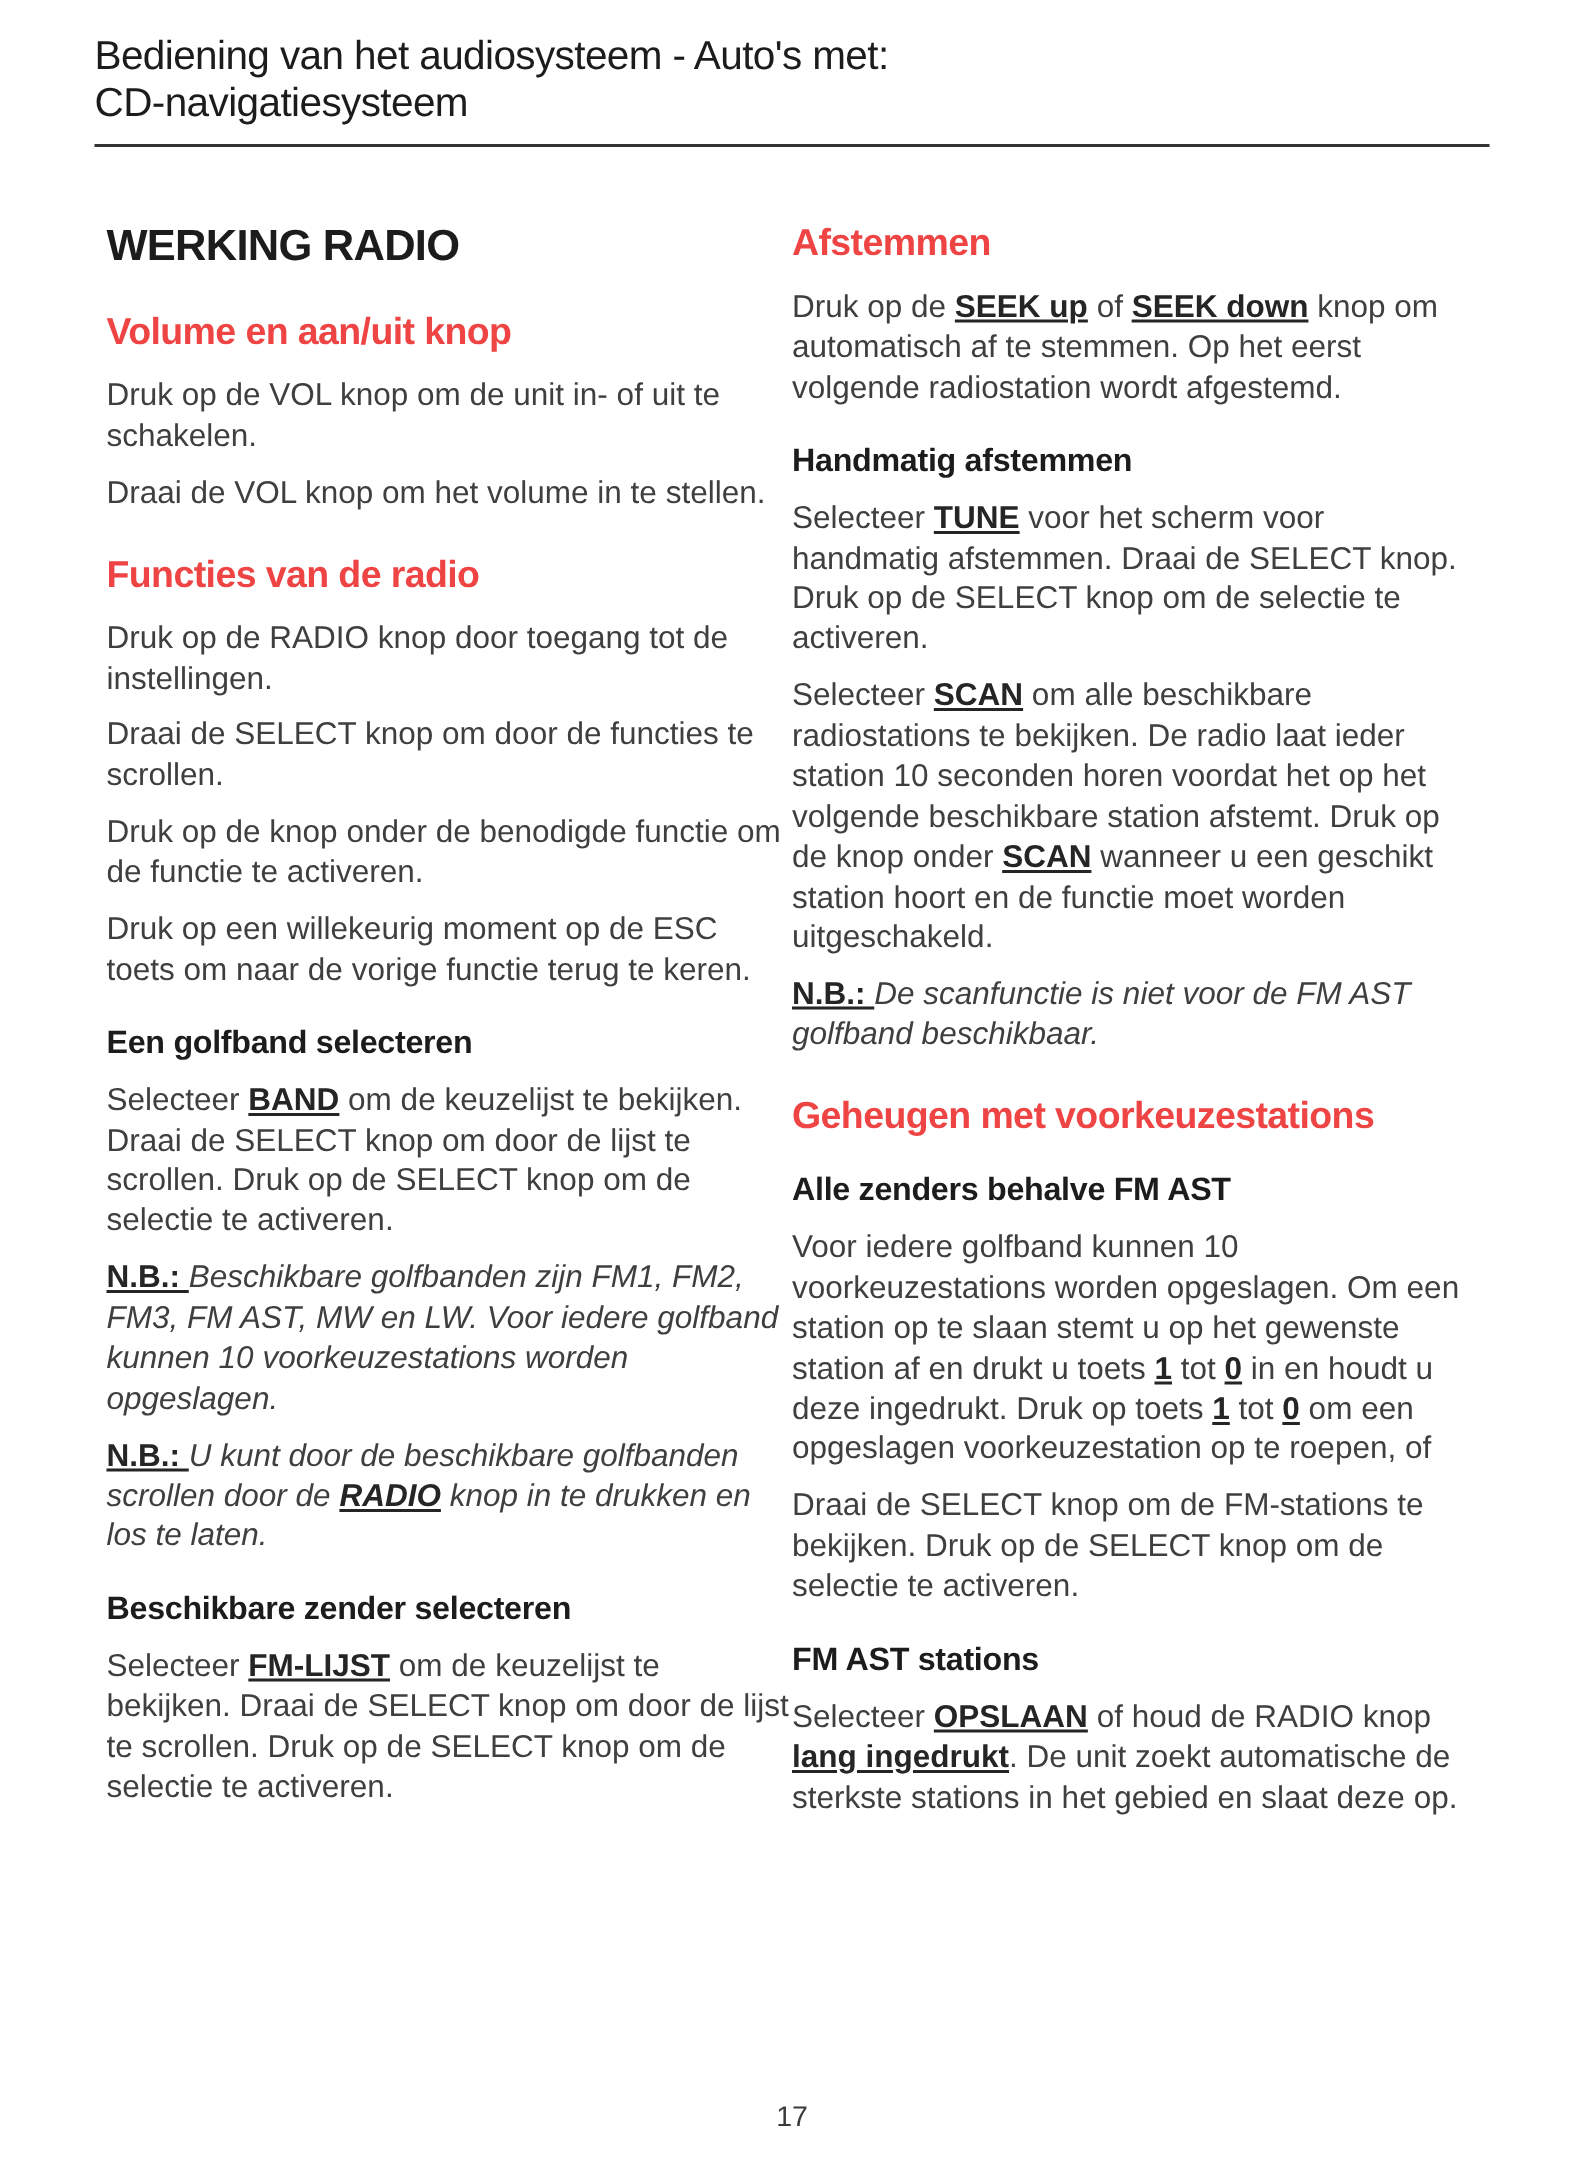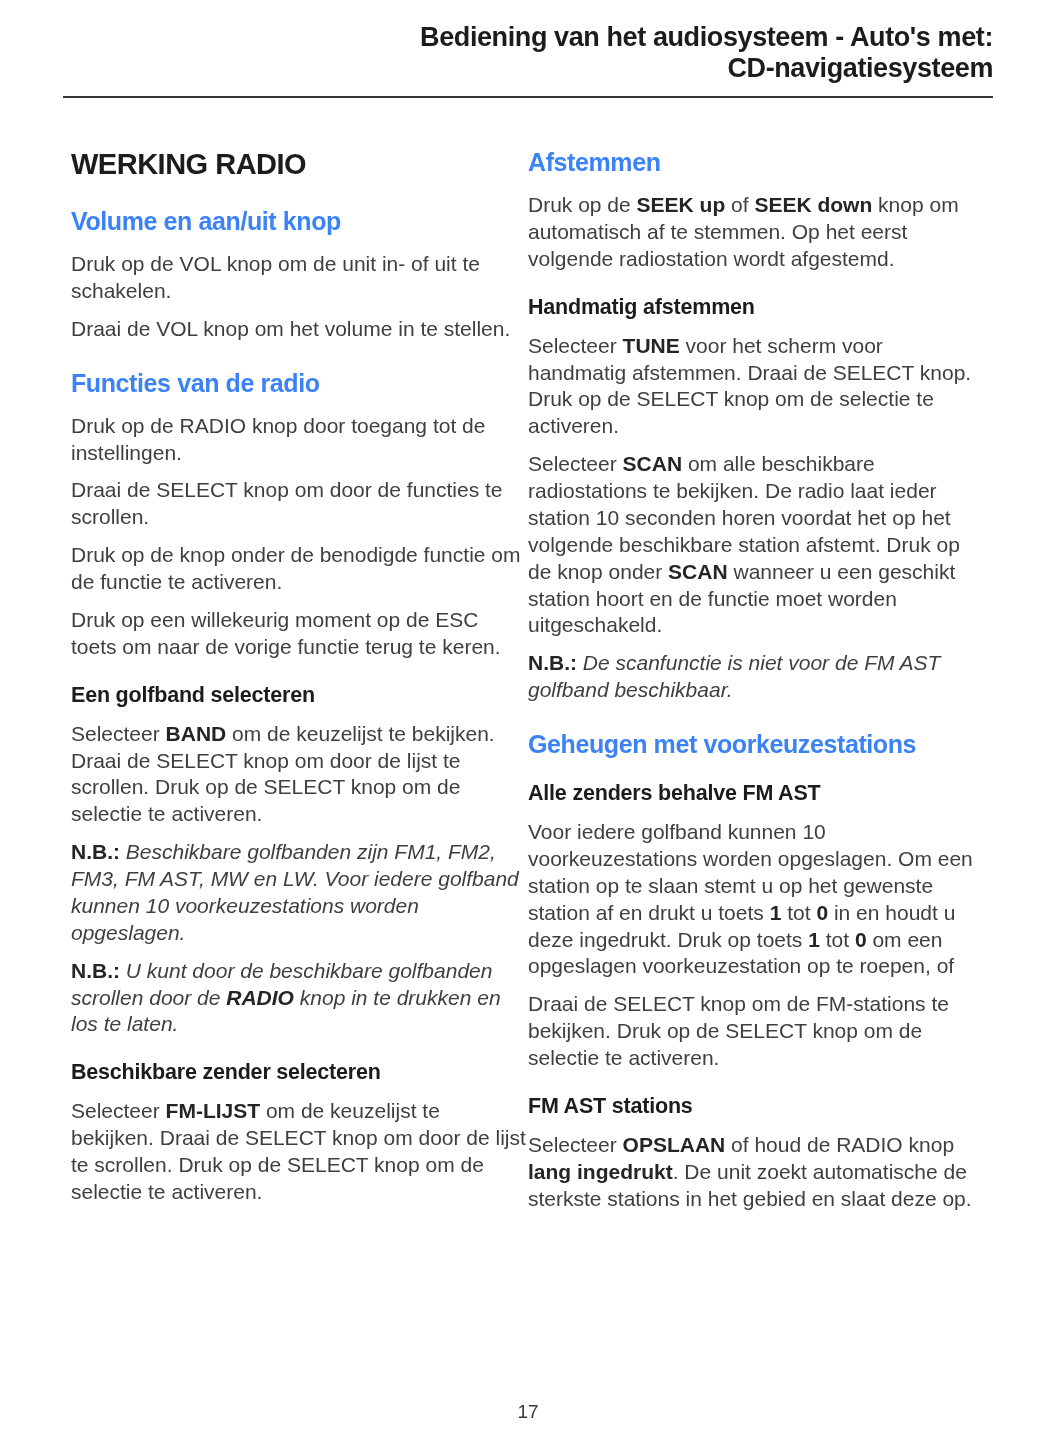--- a/index.html
+++ b/index.html
@@ -8,22 +8,22 @@
     height: 1449px;
     background: #ffffff;
     font-family: "Liberation Sans", sans-serif;
     color: #3f3f3f;
     position: relative;
     overflow: hidden;
   }
   .page { padding: 22px 63px 0 63px; }
 
   .title {
-    text-align: right;
-    font-weight: bold;
+    text-align: left;
+    font-weight: normal;
     color: #1c1c1c;
     font-size: 27px;
     line-height: 1.13;
     letter-spacing: -0.4px;
   }
   .rule {
     border: none;
     border-top: 2px solid #333333;
     margin: 13px 0 0 0;
   }
@@ -38,38 +38,38 @@
   h2.blk-h2 {
     font-size: 29px;
     font-weight: bold;
     color: #1c1c1c;
     letter-spacing: -0.5px;
     margin: 26px 0 18px 0;
   }
   h3.blk-h3 {
     font-size: 25px;
     font-weight: bold;
-    color: #3b82f6;
+    color: #ef4444;
     letter-spacing: -0.4px;
     margin: 26px 0 15px 0;
   }
   h4.blk-h4 {
     font-size: 21.5px;
     font-weight: bold;
     color: #1c1c1c;
     letter-spacing: -0.2px;
     margin: 22px 0 13px 0;
   }
   p.blk-p, p.blk-note {
     font-size: 21px;
     line-height: 1.28;
     margin: 0 0 11px 0;
     color: #3f3f3f;
   }
-  p strong { font-weight: bold; color: #252525; }
+  p strong { font-weight: bold; color: #252525; text-decoration: underline; }
   p em { font-style: italic; text-align: center; }
 
   .pageno {
     position: absolute;
     left: 0; right: 0;
     bottom: 26px;
     text-align: center;
     font-size: 19px;
     color: #3a3a3a;
   }

